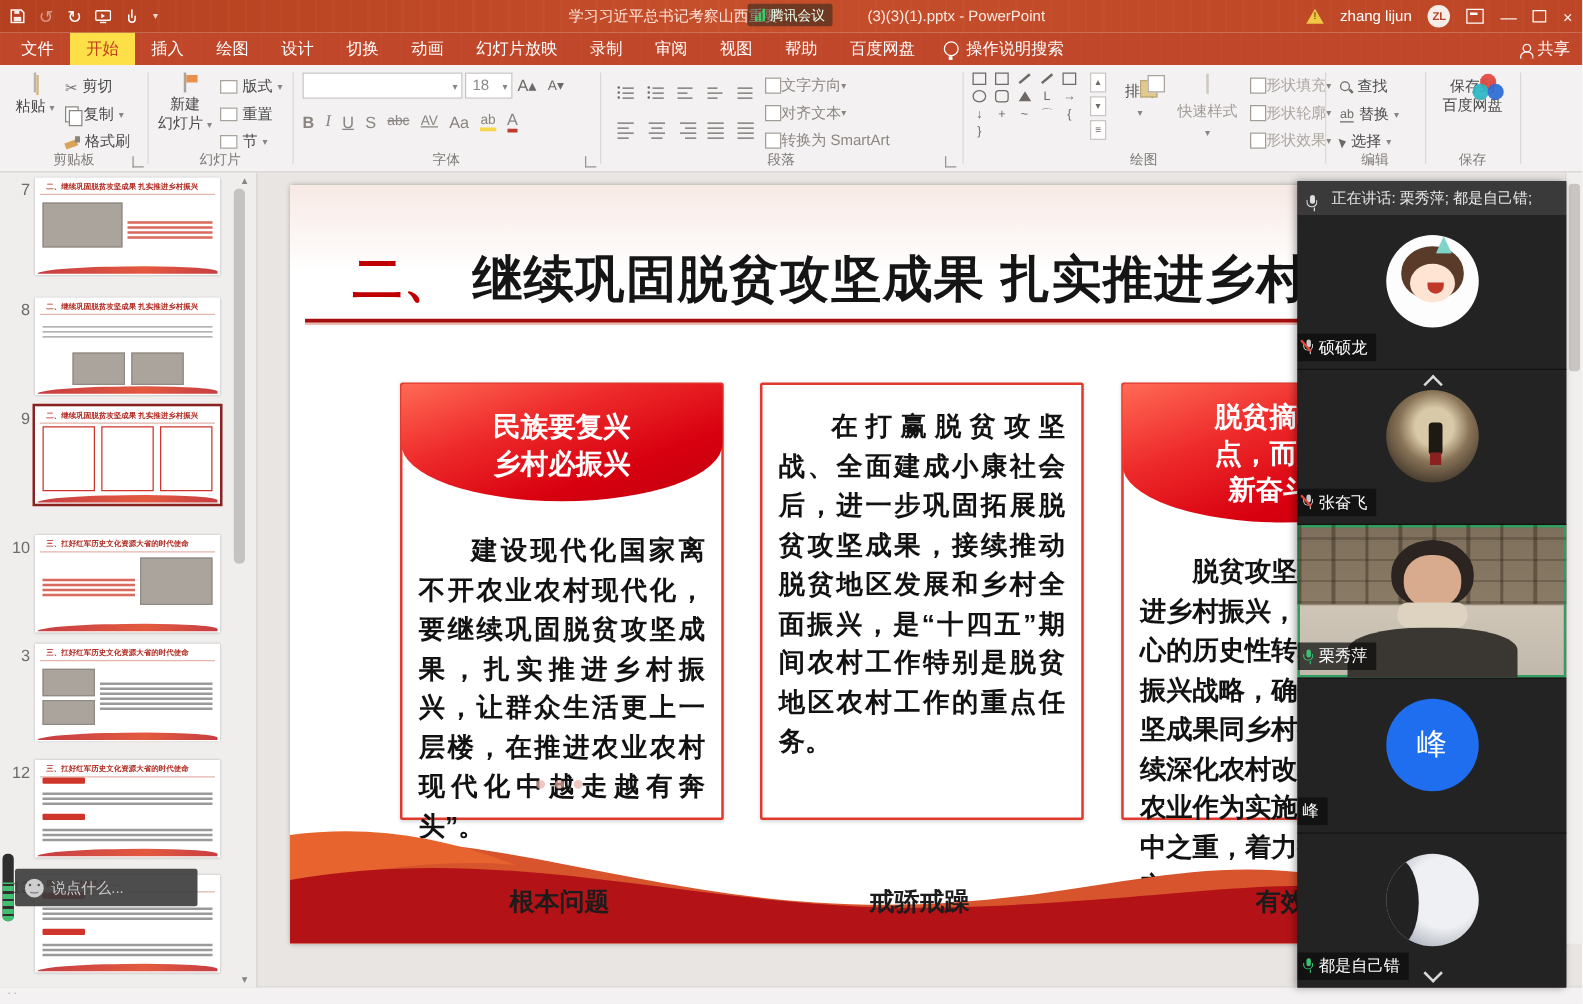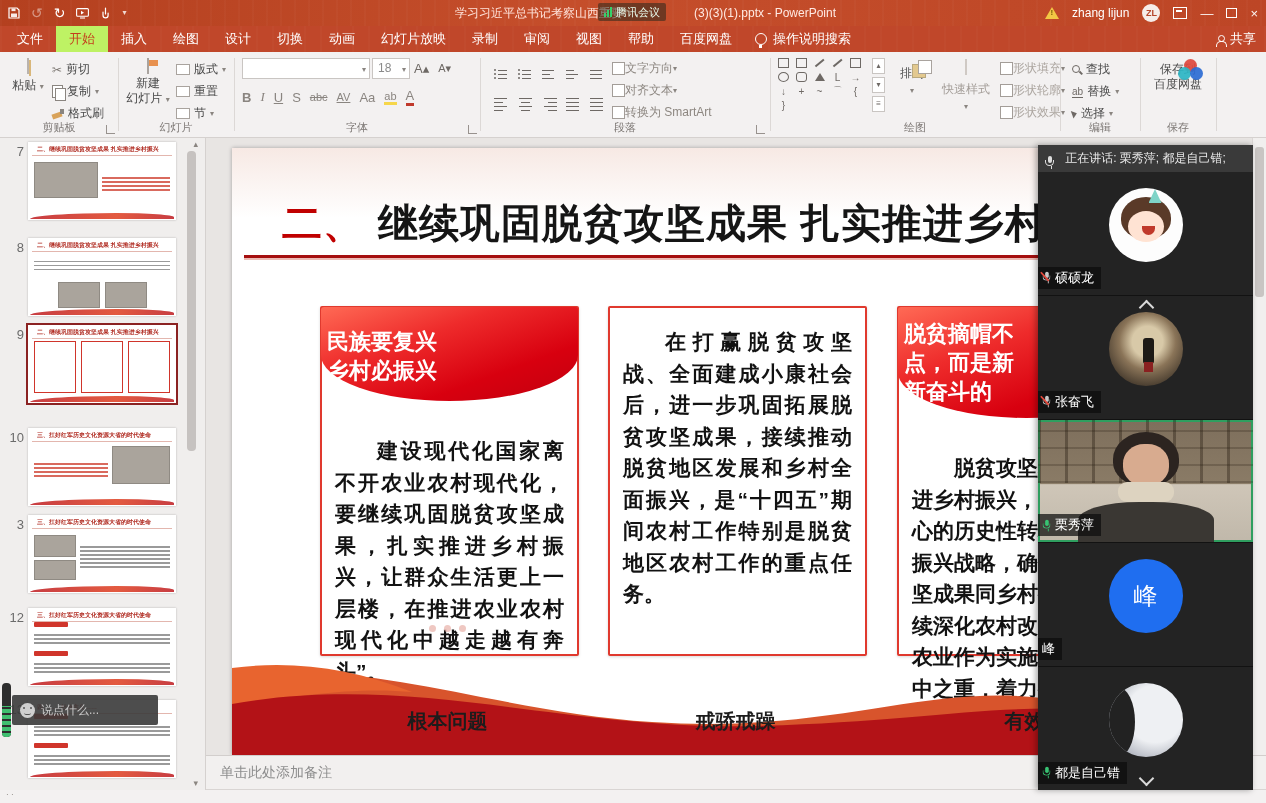--- a/index.html
+++ b/index.html
@@ -25,21 +25,21 @@
   .avatar{width:18px;height:18px;border-radius:50%;background:#f6ece8;color:#b5452a;font-size:9px;font-weight:bold;text-align:center;line-height:18px}
   .winbtn{color:#fff;font-size:13px;opacity:.95}
   .maxbox{width:9px;height:8px;border:1px solid #fff;display:inline-block}
   .ribopt{width:12px;height:10px;border:1px solid #fff;display:inline-block;position:relative}
   .ribopt::after{content:"";position:absolute;left:2px;top:2px;width:6px;height:2px;background:#fff}
 
   
   .tabsrow{position:absolute;top:26px;left:0;right:0;height:26px;background:#c0472a;display:flex;align-items:stretch;padding-left:4px;color:#fff;font-size:13px;z-index:39}
   .tabsrow::after{content:"";position:absolute;inset:0;background:repeating-linear-gradient(90deg,rgba(255,255,255,.02) 0 2px,transparent 2px 16px);pointer-events:none}
   .tab{line-height:26px;padding:0 13px;white-space:nowrap;position:relative;z-index:2}
-  .tab.active{background:#bef264;color:#c43e1c}
+  .tab.active{background:#fde047;color:#c43e1c}
   .tellme{display:flex;align-items:center;gap:6px;padding:0 10px;z-index:2}
   .bulb{width:10px;height:10px;border:1.4px solid #fff;border-radius:50%;position:relative}
   .bulb::after{content:"";position:absolute;left:2.5px;bottom:-4px;width:3px;height:3px;background:#fff}
   .share{position:absolute;right:10px;top:0;height:26px;display:flex;align-items:center;gap:5px;z-index:2}
   .person{width:9px;height:9px;position:relative}
   .person::before{content:"";position:absolute;left:2px;top:0;width:5px;height:5px;border:1.2px solid #fff;border-radius:50%}
   .person::after{content:"";position:absolute;left:0;bottom:-3px;width:9px;height:5px;border:1.2px solid #fff;border-bottom:none;border-radius:5px 5px 0 0}
 
   
   .ribbon{position:absolute;top:52px;left:0;right:0;height:85px;background:#f3f1f1;border-bottom:1px solid #d5d1cf;font-size:12px;color:#444;z-index:38}
@@ -134,21 +134,21 @@
   .chatov .ph{color:#c9c9c9;font-size:12px;white-space:nowrap;overflow:hidden}
 
   
   .canvas{position:absolute;left:206px;top:137px;right:0;bottom:48px;background:#e8e5e3;z-index:5}
   .slide{position:absolute;left:26px;top:11px;width:1021px;height:607px;background:#fff;box-shadow:0 0 4px rgba(0,0,0,.3);overflow:hidden}
   .slide::before{content:"";position:absolute;left:0;top:0;right:0;height:70px;background:linear-gradient(180deg,#f7e9e4,#fff)}
   .slide-title{position:absolute;left:50px;top:48px;right:8px;font-size:40px;font-weight:bold;color:#151515;letter-spacing:1px;white-space:nowrap}
   .slide-title .no{color:#c00000;margin-right:14px}
   .title-rule{position:absolute;left:12px;right:2px;top:107px;height:2.5px;background:#a50f0f;box-shadow:0 2px 0 rgba(200,60,40,.35)}
   .card{position:absolute;top:158px;width:255px;height:346px;background:#fff;border:2px solid #e0392e;border-radius:2px;box-shadow:0 1px 3px rgba(0,0,0,.15)}
-  .card-head{margin:-1px -1px 16px;padding:20px 6px 16px;color:#fff;font-weight:bold;font-size:22px;text-align:left;line-height:1.32;white-space:pre-line;background:linear-gradient(160deg,#ff6a55 0%,#ee2b2b 35%,#d8000f 70%,#c1000f 100%);border-radius:3px 3px 50% 50%/3px 3px 46px 46px}
+  .card-head{margin:-1px -1px 6px;padding:20px 6px 16px;color:#fff;font-weight:bold;font-size:22px;text-align:center;line-height:1.32;white-space:pre-line;background:linear-gradient(160deg,#ff6a55 0%,#ee2b2b 35%,#d8000f 70%,#c1000f 100%);border-radius:3px 3px 50% 50%/3px 3px 46px 46px}
   .card-head.h3{padding-top:12px;padding-bottom:12px}
   .card-body{padding:18px 13px 0;font-size:21px;font-weight:700;color:#121212;line-height:1.5;text-align:justify;text-indent:2em;white-space:pre-line}
   .card-foot{position:absolute;top:560px;width:255px;text-align:center;font-size:20px;font-weight:600;color:#1c1c1c;z-index:3}
   .wave{position:absolute;left:0;right:0;top:498px;height:109px;z-index:2}
   .dots3{position:absolute;left:88px;top:470px;width:255px;text-align:center;z-index:3}
   .dots3 i{display:inline-block;width:7px;height:7px;border-radius:50%;background:#e8b0a8;margin:0 4px;opacity:.7}
 
   
   .notes{position:absolute;left:206px;right:0;bottom:13px;height:35px;background:#f2f0ef;border-top:1px solid #d2cecc;color:#8d8d8d;font-size:14px;padding:8px 0 0 14px;box-sizing:border-box;z-index:6}
   .statusbar{position:absolute;left:0;right:0;bottom:0;height:13px;background:#f3f1f1;border-top:1px solid #d9d5d3;z-index:7;color:#8a8580;font-size:8px;padding-left:6px}
@@ -673,21 +673,20 @@
         </div>
       <div class="dots3"><i></i><i></i><i></i></div>
       <svg class="wave" viewBox="0 0 1021 109" preserveAspectRatio="none">
         <path d="M0,34 C120,6 260,66 420,76 C600,88 690,38 810,52 C910,64 975,40 1021,26 L1021,109 L0,109 Z" fill="#d8542c"></path>
         <path d="M0,22 C60,14 120,22 180,46 C120,40 40,52 0,64 Z" fill="#e8642f"></path>
         <path d="M0,58 C180,26 330,84 520,80 C700,76 780,52 900,68 C960,76 1000,58 1021,52 L1021,109 L0,109 Z" fill="#b31217"></path>
       </svg>
     </div>
   </div>
 
-  <div class="notes"><span>单击此处添加备注</span></div>
   <div class="vscroll">
       <div class="vthumb"></div>
     </div>
   <div class="statusbar">· ·</div>
 
   <div class="meet">
     <div class="meet-head">
       <span class="micwrap"><span class="mic" style="color:#ddd"><b></b><u></u><s></s></span></span>
       <span>正在讲话: 栗秀萍; 都是自己错;</span>
     </div>

